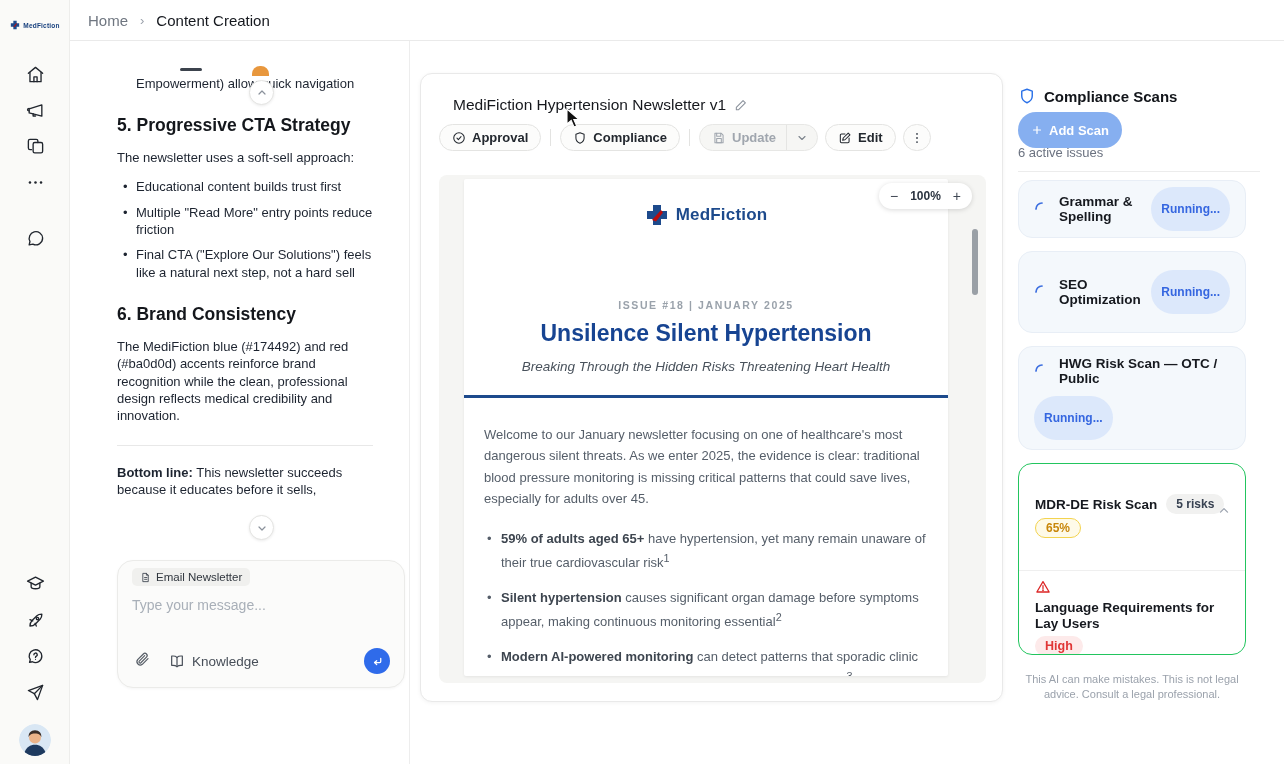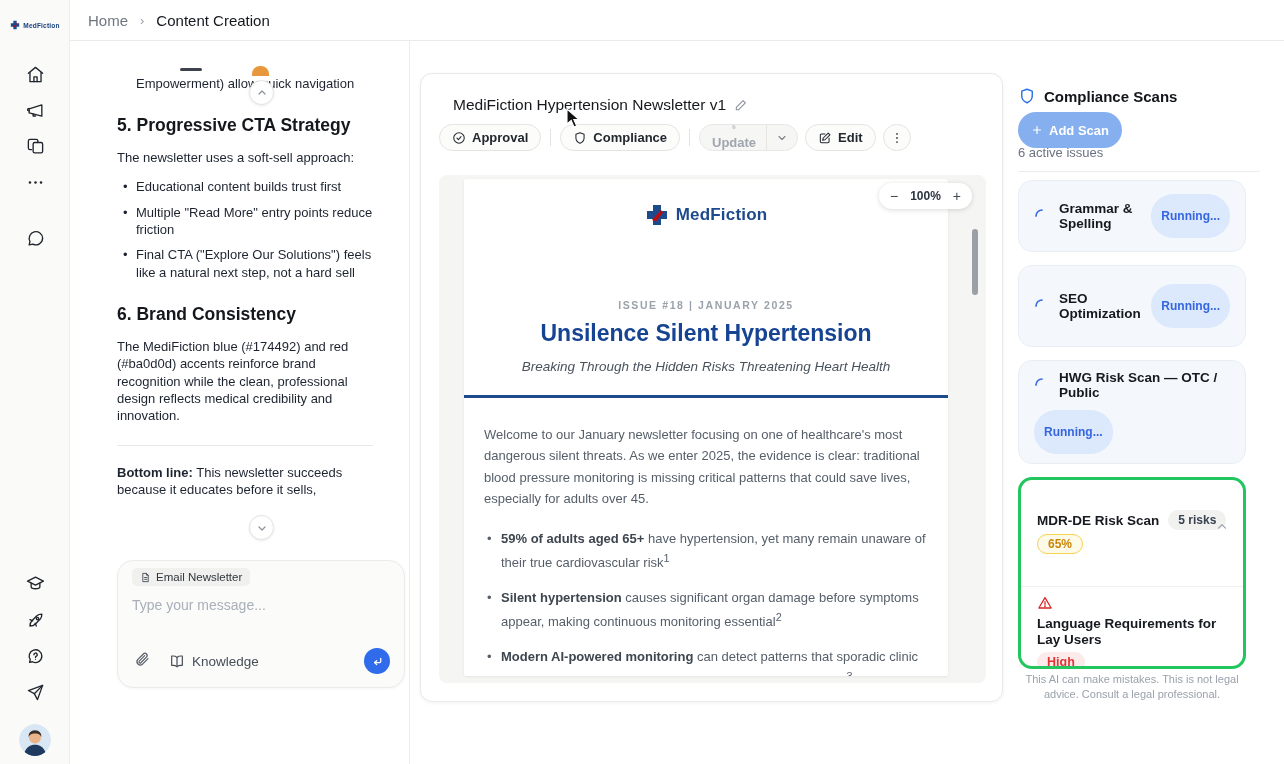--- a/index.html
+++ b/index.html
@@ -56,21 +56,21 @@
   
   .doc-card { position:absolute; left:420px; top:73px; width:583px; height:629px; background:#fff; border:1px solid #e9e9e9; border-radius:12px; box-shadow:0 1px 4px rgba(0,0,0,.05); z-index:2; }
   .doc-title-row { position:absolute; left:18px; top:22px; display:flex; align-items:center; gap:8px; }
   .doc-title { font-size:15.5px; font-weight:500; color:#16181d;margin-left:14px; }
   .doc-title-row svg { width:14px; height:14px; color:#8a919b; cursor:pointer; }
   .doc-toolbar { position:absolute; left:18px; top:50px; display:flex; align-items:center; gap:7px; }
   .tb-btn { display:inline-flex; align-items:center; gap:6px; height:27px; padding:0 12px; border:1px solid #e4e4e2; border-radius:999px; background:#fcfcfb; font-size:13px; font-weight:600; color:#23282f; cursor:pointer; white-space:nowrap; }
   .tb-btn svg { width:14px; height:14px; }
   .tb-sep { width:1px; height:17px; background:#e3e3e1; margin:0 2px; }
   .tb-split { display:inline-flex; align-items:stretch; height:27px; border:1px solid #e7e7e5; border-radius:999px; background:#f6f6f4; overflow:hidden; }
-  .tb-split .split-main { display:inline-flex; align-items:center; gap:6px; padding:0 10px 0 12px; font-size:13px; font-weight:600; color:#a0a6ae; cursor:pointer;flex-direction:column; }
+  .tb-split .split-main { display:inline-flex; align-items:center; gap:6px; padding:0 10px 0 12px; font-size:13px; font-weight:600; color:#a0a6ae; cursor:pointer; }
   .tb-split .split-main svg { width:14px; height:14px; }
   .tb-split .split-div { width:1px; background:#e5e5e3; }
   .tb-split .split-caret { display:inline-flex; align-items:center; padding:0 9px; color:#7b828c; cursor:pointer; }
   .tb-split .split-caret svg { width:12px; height:12px; }
   .tb-more { width:28px; height:27px; border:1px solid #e4e4e2; border-radius:999px; background:#fcfcfb; display:flex; align-items:center; justify-content:center; color:#3c434d; cursor:pointer; }
   .tb-more svg { width:14px; height:14px; }
 
   .preview-wrap { position:absolute; left:18px; top:101px; width:547px; height:508px; background:#f5f5f3; border-radius:8px; overflow:hidden; }
   .nl-page { position:absolute; left:25px; top:4px; width:484px; height:497px; background:#fff; border-radius:2px; box-shadow:0 1px 3px rgba(0,0,0,.07); overflow:hidden; }
   .brand-row { margin-top:24px; display:flex; justify-content:center; align-items:center; gap:7px; }
@@ -95,32 +95,32 @@
   .right-panel { position:absolute; left:1003px; top:41px; right:0; bottom:0; background:#fff; }
   .cp-header { position:absolute; left:15px; top:46px; display:flex; align-items:center; gap:8px; }
   .cp-header svg { width:18px; height:18px; color:#2970e8; }
   .cp-title { font-size:15px; font-weight:700; color:#12151a; }
   .add-scan { position:absolute; left:15px; top:71px; height:36px; display:inline-flex; align-items:center; gap:6px; background:#86aff0; border-radius:999px; padding:0 13px; color:#fff; font-size:13px; font-weight:600; cursor:pointer; }
   .add-scan svg { width:12px; height:12px; }
   .active-issues { position:absolute; left:15px; top:104px; font-size:13px; color:#6b7280; }
   .cp-divider { position:absolute; left:15px; width:242px; top:130px; border-top:1px solid #ececec; }
   .cards { position:absolute; left:15px; top:139px; width:228px; display:flex; flex-direction:column; gap:13px; }
   .scan-card { background:#f4f8fc; border:1px solid #e8eef6; border-radius:14px; padding:0 15px; display:flex; align-items:center; gap:9px; cursor:pointer; }
-  .scan-card.h1 { height:72px; }
+  .scan-card.h1 { height:58px; }
   .scan-card.h2 { height:82px; }
   .scan-card.col { height:104px; flex-direction:column; align-items:flex-start; justify-content:center; gap:10px; }
   .scan-row { display:flex; align-items:center; gap:9px; }
   .spinner { width:16px; height:16px; color:#3d6fe0; flex:none; }
   .scan-name { font-size:13.5px; font-weight:700; color:#16191f; }
   .badge { display:inline-block; border-radius:999px; font-weight:700; white-space:nowrap; }
   .badge-running { background:#dce8fb; color:#3566e0; font-size:12px; padding:15px 10px; }
   .badge-risks { background:#f1f1f0; color:#374151; font-size:12px; font-weight:600; padding:3px 10px; }
   .badge-score { background:#fefae8; color:#c8860a; border:1px solid #f3d34f; font-size:12px; padding:2px 10px; }
   .badge-high { background:#fdeaea; color:#e03535; font-size:12.5px; padding:3px 10px; }
-  .expanded-card { position:relative; background:#fff; border:3px solid #22c55e; border-radius:14px; height:192px; overflow:hidden; cursor:pointer; }
+  .expanded-card { position:relative; background:#fff; border:1px solid #22c55e; border-radius:14px; height:192px; overflow:hidden; cursor:pointer; }
   .ec-name-row { position:absolute; left:16px; top:30px; display:flex; align-items:center; gap:9px; }
   .ec-name { font-size:13.5px; font-weight:700; color:#16191f; }
   .ec-chevron { position:absolute; right:14px; top:40px; width:14px; height:14px; color:#9ca3af; cursor:pointer; }
   .ec-score { position:absolute; left:16px; top:54px; }
   .ec-divider { position:absolute; left:0; right:0; top:106px; border-top:1px solid #efefef; }
   .ec-warn { position:absolute; left:16px; top:115px; width:16px; height:16px; color:#dc2626; }
   .ec-issue-title { position:absolute; left:16px; top:136px; width:180px; font-size:13.5px; font-weight:700; color:#16191f; line-height:1.22; }
   .ec-high { position:absolute; left:16px; top:172px; }
   .cp-disclaimer { position:absolute; left:15px; top:631px; width:228px; text-align:center; font-size:11px; line-height:1.35; color:#9ba2ac; }
 

